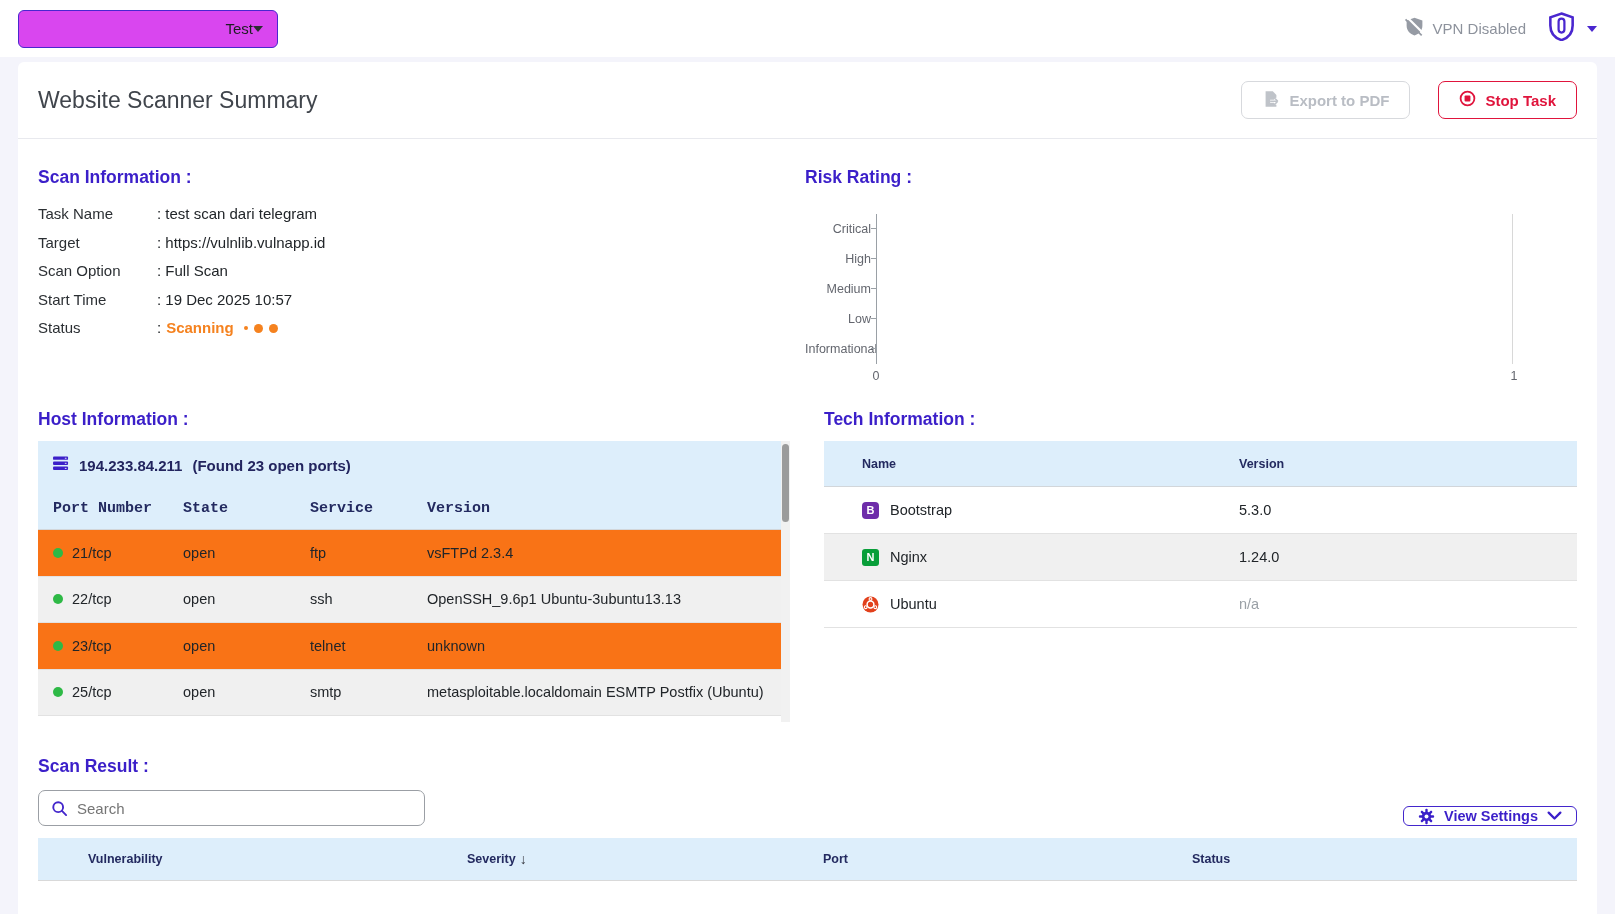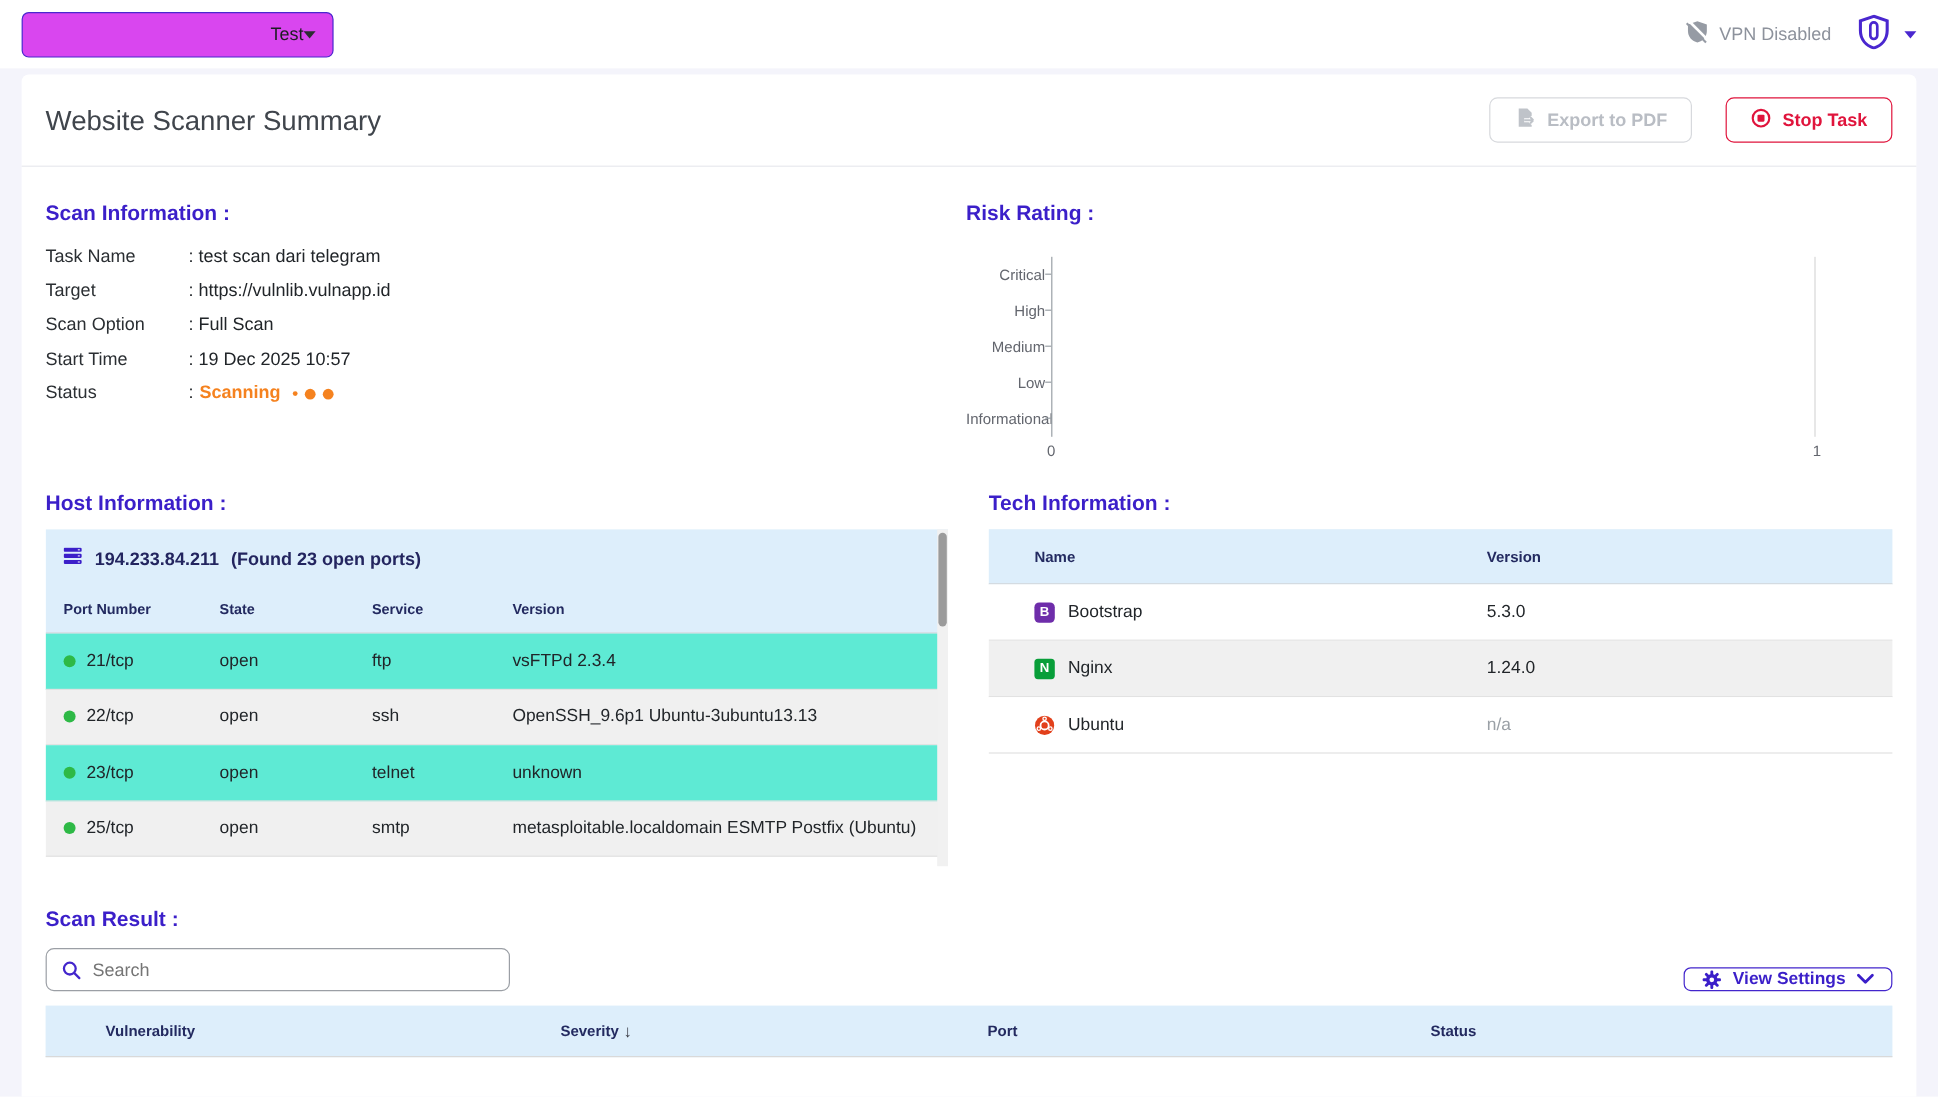--- a/index.html
+++ b/index.html
@@ -57,24 +57,24 @@
   .tick { position:absolute; left:-6px; width:5px; height:1.2px; background:#9aa0a6; }
   .chart-xlabels { position:relative; height:16px; margin-top:5px; font-size:12.5px; color:#63666e; }
   .xtick { position:absolute; transform:translateX(-50%); }
   .navy { color:#232a60; font-weight:700; }
 
   
   .host-table { margin-top:11px; position:relative; height:281px; overflow:hidden; }
   .host-header { background:#ddeefb; padding:15px 15px 12px; border-bottom:1px solid #d2d6da; }
   .host-ip-row { display:flex; align-items:center; gap:10px; margin-bottom:25px; }
   .host-ip { font-size:15px; font-weight:700; color:#23255f; }
-  .host-cols { display:flex; font-size:12px; }
+  .host-cols { display:flex; font-size:15px;font-family:Liberation Mono, monospace; }
   .hc1 { width:130px; } .hc2 { width:127px; } .hc3 { width:117px; } .hc4 { flex:1; }
   .host-row { display:flex; align-items:center; height:46.5px; padding:0 15px;
-    font-size:14.5px; border-bottom:1px solid #e2e2e2; background:#5eead4; }
+    font-size:14.5px; border-bottom:1px solid #e2e2e2; background:#f97316; }
   .host-row.alt { background:#f0f0f0; }
   .port-cell { display:flex; align-items:center; gap:9px; }
   .green-dot { width:10px; height:10px; border-radius:50%; background:#2eb946; }
   .vscroll { position:absolute; top:0; right:0; width:9px; height:100%; background:#f1f1f1; }
   .vscroll-thumb { position:absolute; top:3px; left:1px; width:7px; height:78px;
     background:#9b9b9b; border-radius:5px; cursor:grab; }
 
   
   .tech-table { margin-top:11px; }
   .tech-header { background:#ddeefb; height:46px; display:flex; align-items:center;

